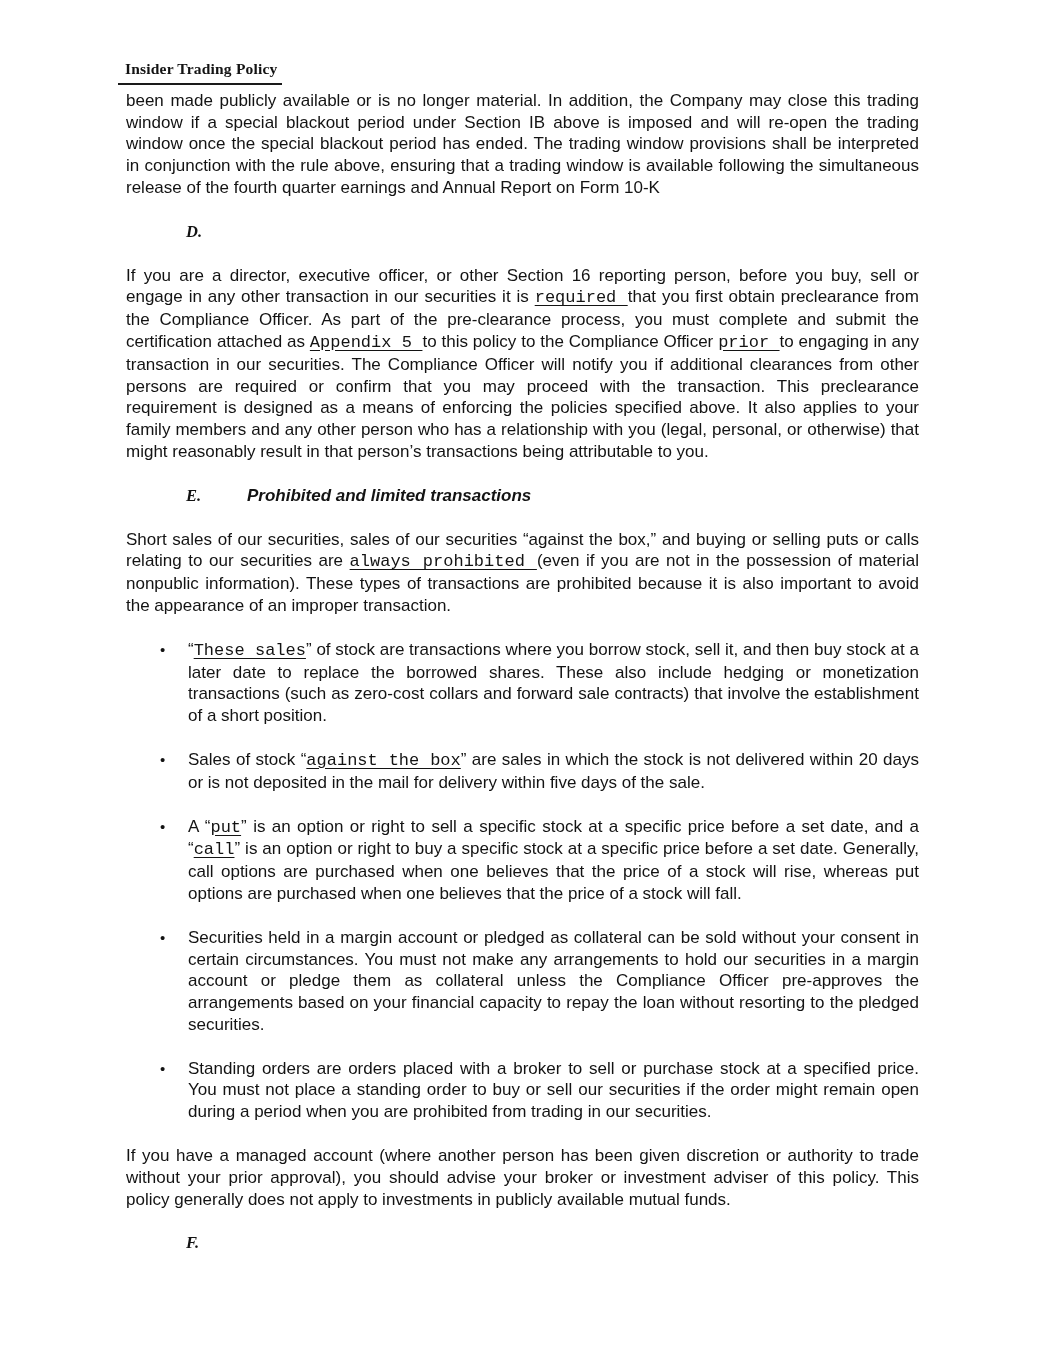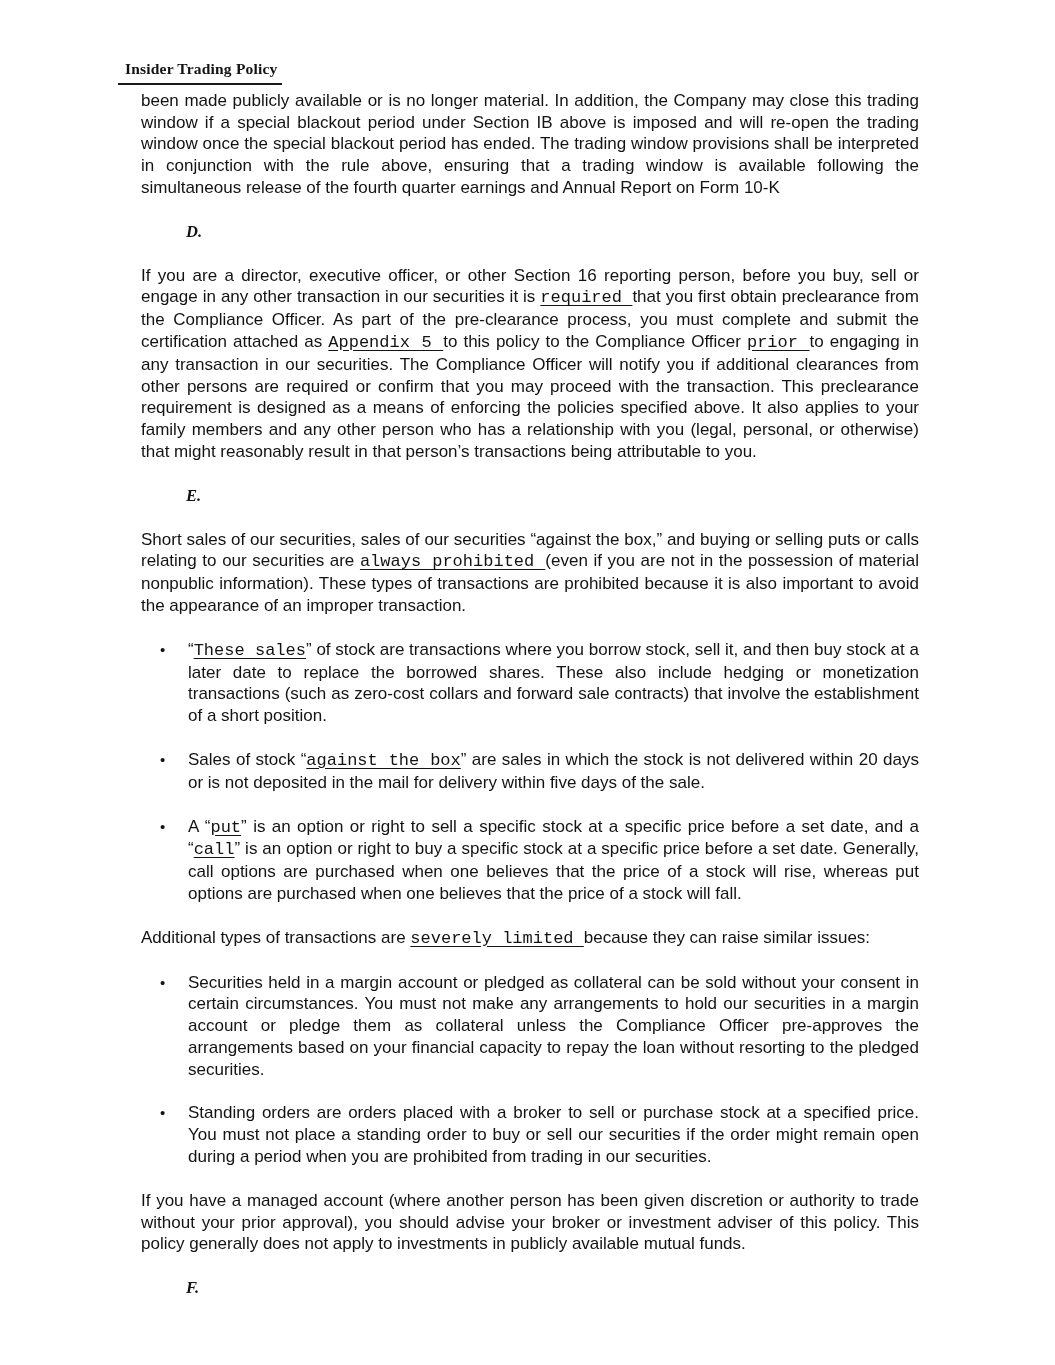--- a/index.html
+++ b/index.html
@@ -27,21 +27,21 @@
     margin-bottom: 5px;
   }
   .doc-title {
     font-family: "Liberation Serif", serif;
     font-weight: bold;
     font-size: 15.5px;
     letter-spacing: 0.2px;
     white-space: nowrap;
   }
   .para {
-    margin: 0 0 22px 16px;
+    margin: 0 0 22px 1px;
     text-align: justify;
   }
   .heading {
     display: flex;
     margin: 4px 0 22px 0;
     font-weight: bold;
     font-style: italic;
   }
   .h-label {
     flex: none;
@@ -86,40 +86,40 @@
   <p class="para"><span>been made publicly available or is no longer material. In addition, the Company may close this trading window if a special blackout period under Section IB above is imposed and will re-open the trading window once the special blackout period has ended. The trading window provisions shall be interpreted in conjunction with the rule above, ensuring that a trading window is available following the simultaneous release of the fourth quarter earnings and Annual Report on Form 10-K</span></p>
 
   <div class="heading">
     <span class="h-label">D.</span>
   </div>
 
   <p class="para"><span>If you are a director, executive officer, or other Section 16 reporting person, before you buy, sell or engage in any other transaction in our securities it is </span><span class="u">required </span><span>that you first obtain preclearance from the Compliance Officer. As part of the pre-clearance process, you must complete and submit the certification attached as </span><span class="u">Appendix 5 </span><span>to this policy to the Compliance Officer </span><span class="u">prior </span><span>to engaging in any transaction in our securities. The Compliance Officer will notify you if additional clearances from other persons are required or confirm that you may proceed with the transaction. This preclearance requirement is designed as a means of enforcing the policies specified above. It also applies to your family members and any other person who has a relationship with you (legal, personal, or otherwise) that might reasonably result in that person’s transactions being attributable to you.</span></p>
 
   <div class="heading">
     <span class="h-label">E.</span>
+    <span class="h-text"><span>Prohibited and limited transactions</span></span>
   </div>
 
   <p class="para"><span>Short sales of our securities, sales of our securities “against the box,” and buying or selling puts or calls relating to our securities are </span><span class="u">always prohibited </span><span>(even if you are not in the possession of material nonpublic information). These types of transactions are prohibited because it is also important to avoid the appearance of an improper transaction.</span></p>
 
   <div class="bullet">
     <span class="b-dot">•</span>
     <span class="b-text"><span>“</span><span class="u">These sales</span><span>” of stock are transactions where you borrow stock, sell it, and then buy stock at a later date to replace the borrowed shares.  These also include hedging or monetization transactions (such as zero-cost collars and forward sale contracts) that involve the establishment of a short position.</span></span>
   </div>
 
   <div class="bullet">
     <span class="b-dot">•</span>
     <span class="b-text"><span>Sales of stock “</span><span class="u">against the box</span><span>” are sales in which the stock is not delivered within 20 days or is not deposited in the mail for delivery within five days of the sale.</span></span>
   </div>
 
   <div class="bullet">
     <span class="b-dot">•</span>
     <span class="b-text"><span>A “</span><span class="u">put</span><span>” is an option or right to sell a specific stock at a specific price before a set date, and a “</span><span class="u">call</span><span>” is an option or right to buy a specific stock at a specific price before a set date. Generally, call options are purchased when one believes that the price of a stock will rise, whereas put options are purchased when one believes that the price of a stock will fall.</span></span>
   </div>
 
-  <p class="para"><span>Additional types of transactions are </span><span class="u">severely limited </span><span>because they can raise similar issues:</span></p>
 
   <div class="bullet">
     <span class="b-dot">•</span>
     <span class="b-text"><span>Securities held in a margin account or pledged as collateral can be sold without your consent in certain circumstances. You must not make any arrangements to hold our securities in a margin account or pledge them as collateral unless the Compliance Officer pre-approves the arrangements based on your financial capacity to repay the loan without resorting to the pledged securities.</span></span>
   </div>
 
   <div class="bullet">
     <span class="b-dot">•</span>
     <span class="b-text"><span>Standing orders are orders placed with a broker to sell or purchase stock at a specified price. You must not place a standing order to buy or sell our securities if the order might remain open during a period when you are prohibited from trading in our securities.</span></span>
   </div>

